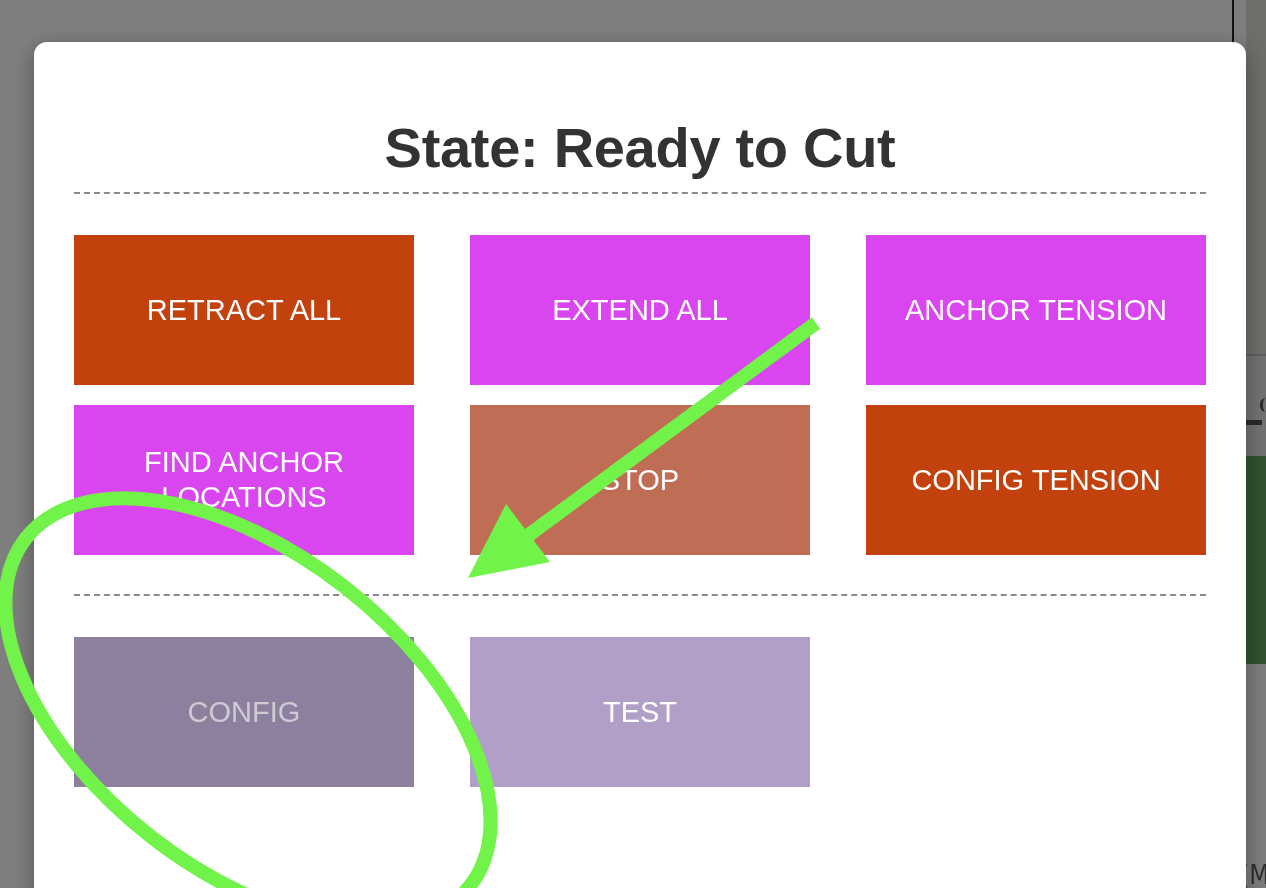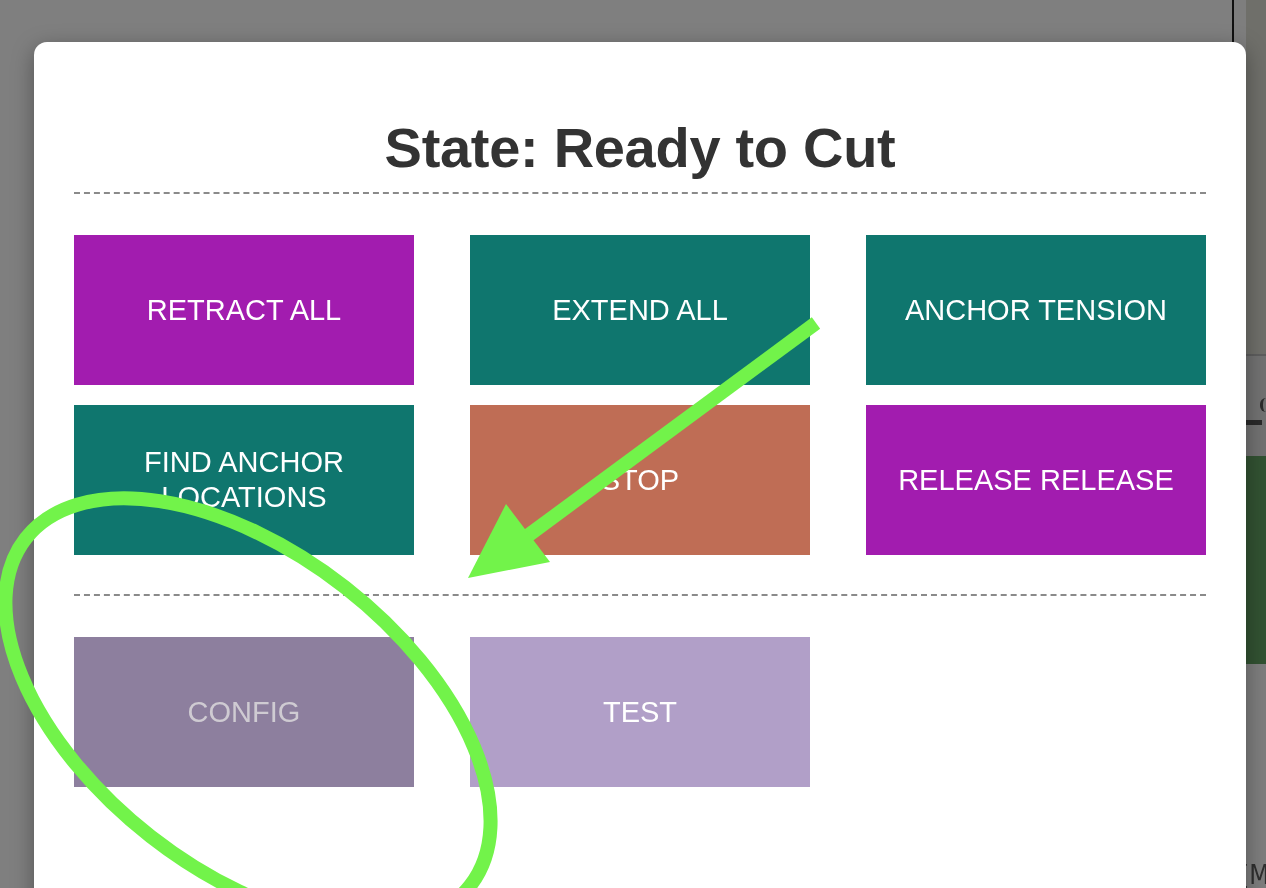--- a/index.html
+++ b/index.html
@@ -108,22 +108,22 @@
       cursor: pointer;
       font-family: "Liberation Sans", sans-serif;
     }
     .col1 { left: 40px; }
     .col2 { left: 436px; }
     .col3 { left: 832px; }
     .row1 { top: 193px; }
     .row2 { top: 363px; }
     .row3 { top: 595px; }
 
-    .green  { background: #a21caf; }
-    .gray   { background: #0f766e; }
+    .green  { background: #c2410c; }
+    .gray   { background: #d946ef; }
     .red    { background: #bf6d55; }
     .purple { background: #b19fc8; }
     .purple-active { background: #8d7f9e; color: #cfcbd2; }
 
     .annotation {
       position: absolute;
       left: 0; top: 0;
       width: 1266px; height: 888px;
       pointer-events: none;
     }
@@ -144,21 +144,21 @@
   <h1 class="modal-title">State: Ready to Cut</h1>
 
   <div class="divider d1"></div>
 
   <button class="btn green col1 row1">RETRACT ALL</button>
   <button class="btn gray col2 row1">EXTEND ALL</button>
   <button class="btn gray col3 row1">ANCHOR TENSION</button>
 
   <button class="btn gray col1 row2">FIND ANCHOR LOCATIONS</button>
   <button class="btn red col2 row2">STOP</button>
-  <button class="btn green col3 row2">RELEASE RELEASE</button>
+  <button class="btn green col3 row2">CONFIG TENSION</button>
 
   <div class="divider d2"></div>
 
   <button class="btn purple col2 row3">TEST</button>
   <button class="btn purple-active col1 row3">CONFIG</button>
 </div>
 
 <svg class="annotation" viewBox="0 0 1266 888" xmlns="http://www.w3.org/2000/svg">
   <g>
     <ellipse cx="248" cy="712" rx="282" ry="158" transform="rotate(38 248 712)" fill="none" stroke="#72f34a" stroke-width="14"></ellipse>

